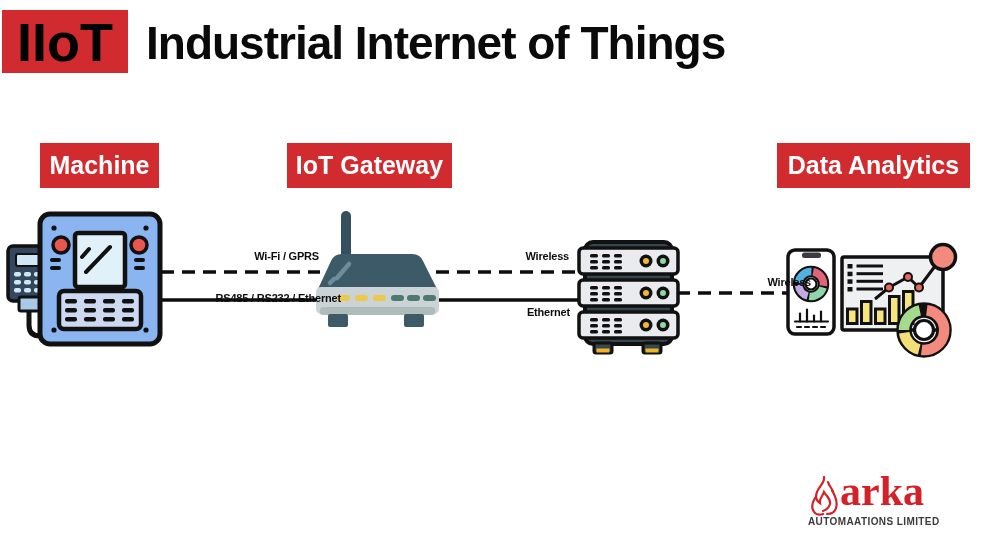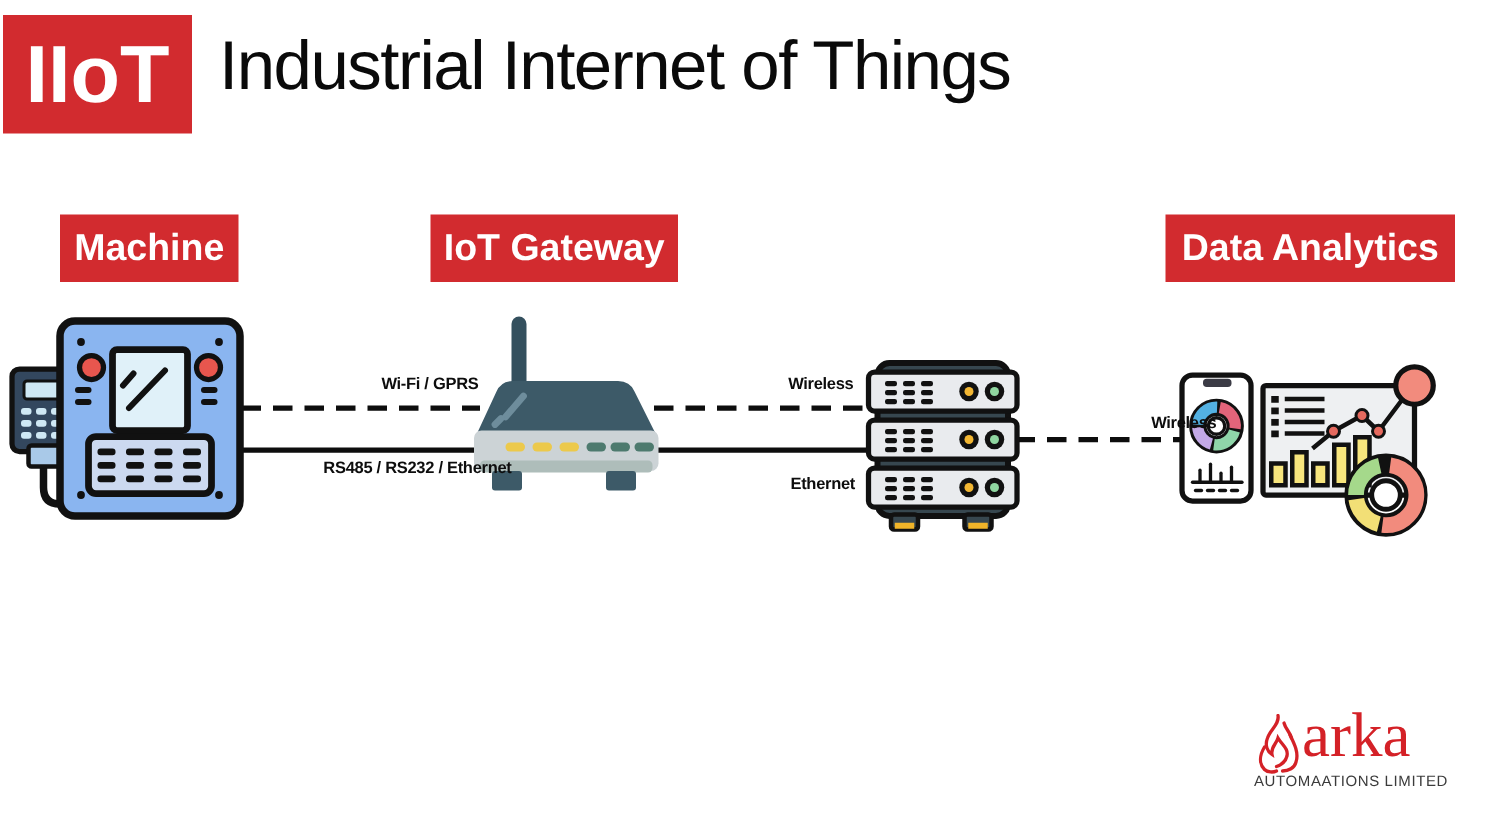--- a/index.html
+++ b/index.html
@@ -1,43 +1,43 @@
 <!DOCTYPE html>
 <html><head>
 <meta charset="utf-8">
 <style>
   html,body{margin:0;padding:0;background:#fff;}
   .canvas{position:relative;width:1000px;height:550px;background:#fff;overflow:hidden;
           font-family:"Liberation Sans",sans-serif;}
   
-  .badge{position:absolute;left:2px;top:10px;width:126px;height:79px;background:#d22b2f;
-         color:#ffffff;font-weight:bold;font-size:54px;display:flex;align-items:center;
+  .badge{position:absolute;left:2px;top:10px;width:126px;height:63px;background:#d22b2f;
+         color:#000000;font-weight:bold;font-size:54px;display:flex;align-items:center;
          justify-content:center;letter-spacing:0px;}
-  .title{position:absolute;left:146px;top:16px;margin:0;font-size:46px;font-weight:normal;
+  .title{position:absolute;left:146px;top:16px;margin:0;font-size:46px;font-weight:bold;
          color:#0a0a0a;letter-spacing:-1px;white-space:nowrap;}
   
   .node-label{position:absolute;top:143px;height:45px;background:#d22b2f;color:#fff;
               font-weight:bold;font-size:25px;display:flex;align-items:center;
               justify-content:center;white-space:pre;}
   .nl-machine{left:40px;width:119px;}
   .nl-gateway{left:287px;width:165px;}
   .nl-logger{left:487px;width:266px;}
   .nl-analytics{left:777px;width:193px;text-align:center;}
   
   .conn-label{position:absolute;font-size:11px;font-weight:bold;color:#0d0d0d;
               text-align:right;letter-spacing:-0.2px;white-space:nowrap;}
   .cl-1a{left:169px;top:250px;width:150px;}
-  .cl-1b{left:141px;top:306px;width:200px;}
+  .cl-1b{left:141px;top:292px;width:200px;}
   .cl-2a{left:419px;top:250px;width:150px;}
-  .cl-2b{left:420px;top:306px;width:150px;margin-top:11px;}
+  .cl-2b{left:420px;top:306px;width:150px;}
   .cl-3a{left:661px;top:276px;width:150px;}
   
   .diagram-svg{position:absolute;left:0;top:0;width:1000px;height:550px;}
   
-  .logo{position:absolute;left:836px;top:474px;width:125px;height:60px;}
+  .logo{position:absolute;left:808px;top:474px;width:125px;height:60px;font-weight:bold;}
   .flame{position:absolute;left:0;top:2px;}
   .brand-name{position:absolute;left:32px;top:-4px;font-family:"Liberation Serif",serif;
               font-size:42px;line-height:42px;color:#d42127;}
   .brand-tagline{position:absolute;left:0;top:42px;font-size:10px;letter-spacing:0.4px;
                  color:#3b3b3b;white-space:nowrap;}
 </style>
 </head>
 <body>
 
 <div class="canvas">

